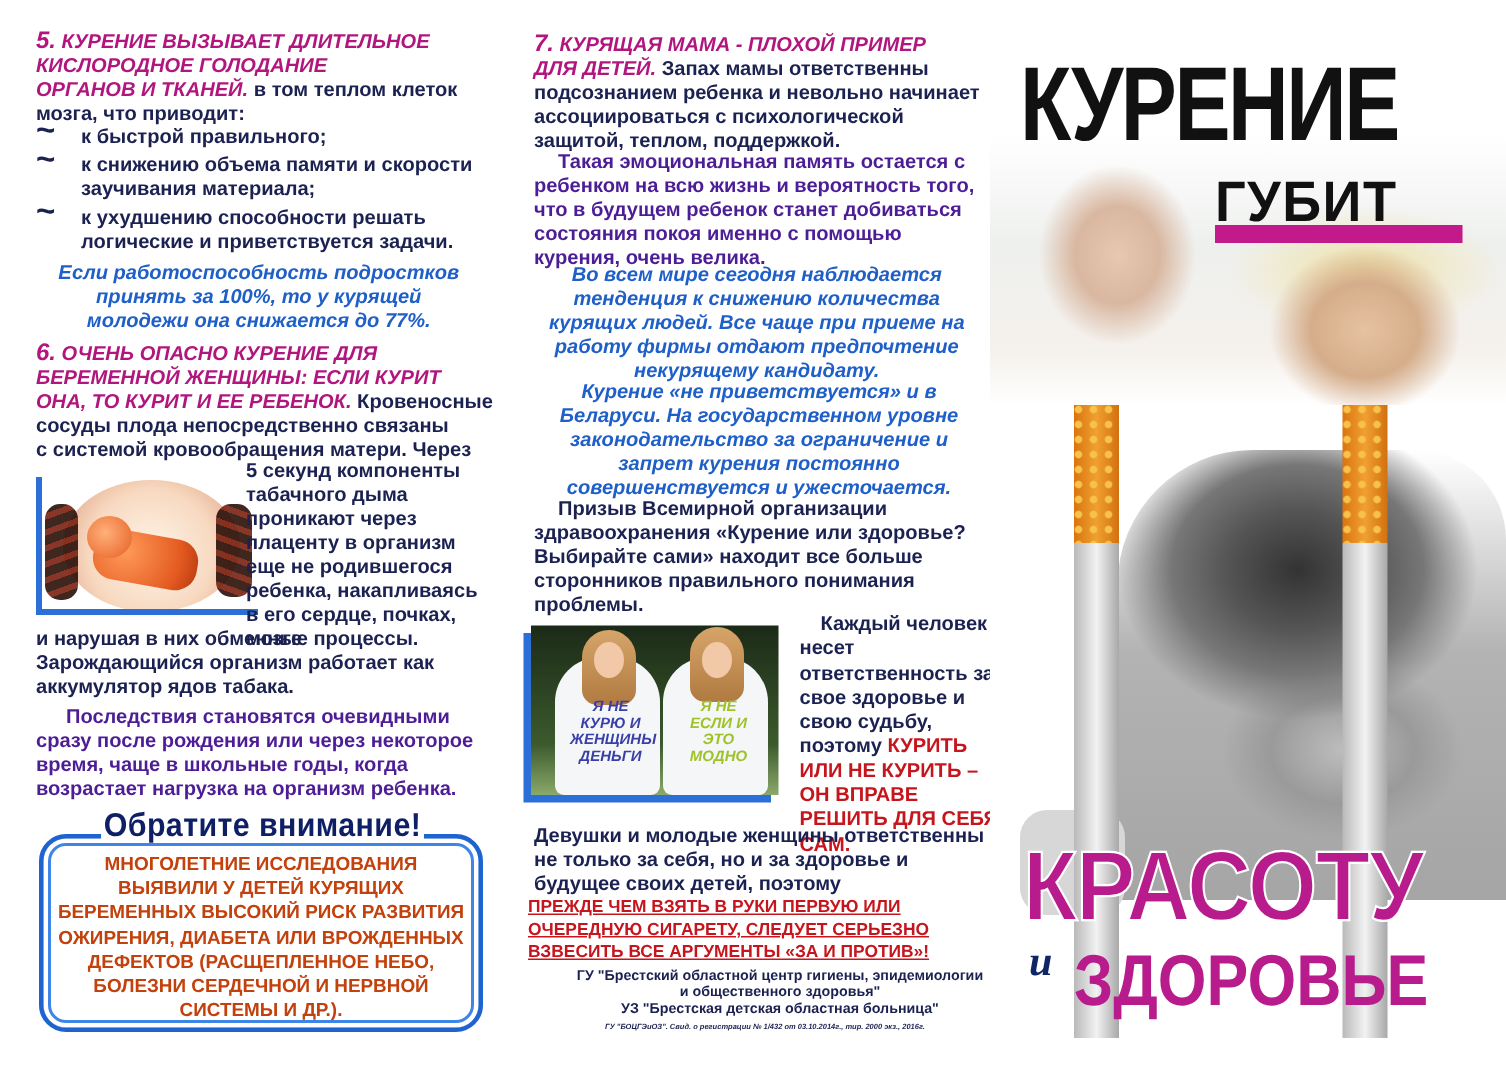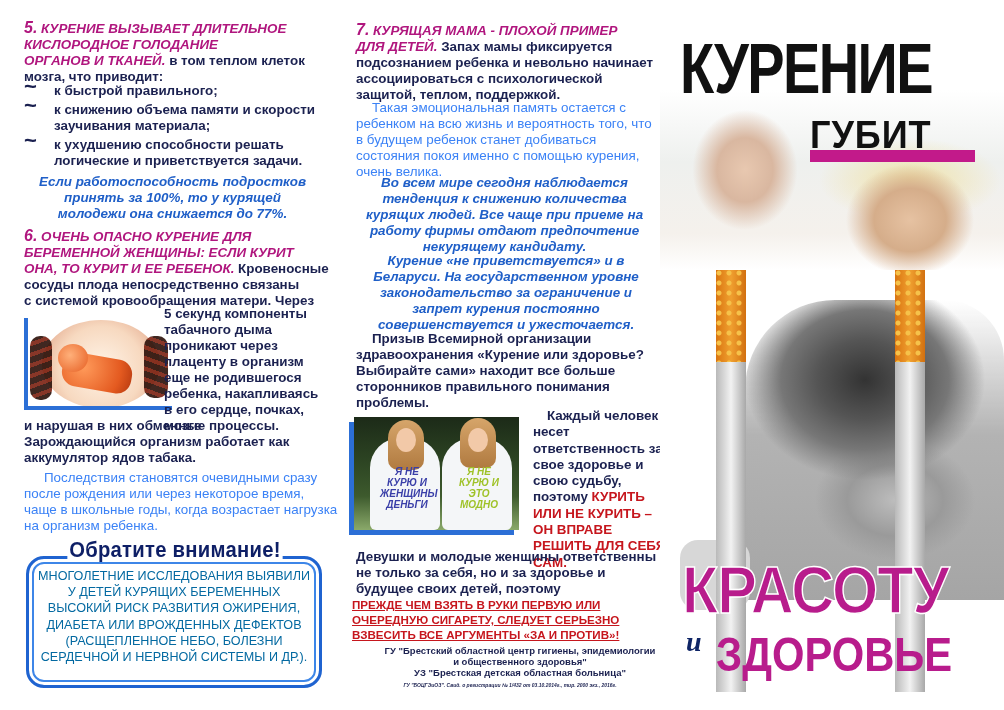--- a/index.html
+++ b/index.html
@@ -9,41 +9,41 @@
   .panel { position: absolute; top: 0; height: 710px; }
   #panel-left { left: 0; width: 340px; }
   #panel-mid { left: 340px; width: 330px; }
   #panel-right { left: 660px; width: 344px; overflow: hidden; }
 
   .txt { position: absolute; font-size: 13.4px; line-height: 16px; font-weight: bold; color: #13205a; }
   .reg { font-weight: bold; color: #1b2150; }
   .head { color: #b0167e; font-style: italic; font-weight: 900; text-transform: uppercase; }
   .num { font-size: 16px; }
   .blue-it { color: #1f5fc8; font-style: italic; font-weight: 900; text-align: center; }
-  .dark-b { color: #3b82f6; font-weight: 400; }
+  .dark-b { color: #4c1d95; font-weight: 700; }
   .red { color: #c6161d; font-weight: 900; }
   .center { text-align: left; }
 
   .bullets { position: absolute; left: 24px; top: 83px; width: 310px; list-style: none; }
   .bullets li { position: relative; padding-left: 30px; font-size: 13.4px; line-height: 16px; font-weight: bold; color: #1b2150; margin-bottom: 3px; }
   .bullets li .tilde { position: absolute; left: 0; top: -4px; font-size: 22px; color: #1b2150; font-weight: 900; }
 
   
   #fetus-img { position: absolute; left: 24px; top: 318px; width: 148px; height: 92px; border-left: 4px solid #2c6fd6; border-bottom: 4px solid #2c6fd6; background: #fff; overflow: hidden; }
   #fetus-img .sphere { position: absolute; left: 14px; top: 2px; width: 118px; height: 88px; border-radius: 50%; background: radial-gradient(circle at 50% 55%, #fff4e8 0%, #f7d9c0 55%, #e8b59a 80%, #d89a80 100%); }
   #fetus-img .body { position: absolute; left: 34px; top: 38px; width: 70px; height: 34px; border-radius: 40px 30px 30px 30px; background: radial-gradient(circle at 30% 40%, #ff9a5a, #e45a20 70%, #b83a10); transform: rotate(10deg); }
   #fetus-img .head2 { position: absolute; left: 30px; top: 26px; width: 30px; height: 28px; border-radius: 50%; background: radial-gradient(circle at 40% 40%, #ffb07a, #e65e22); }
   #fetus-img .hand-l { position: absolute; left: 2px; top: 18px; width: 22px; height: 64px; border-radius: 10px; background: repeating-linear-gradient(160deg, #2a0f08 0 6px, #7a2010 6px 10px); opacity: 0.9; }
   #fetus-img .hand-r { position: absolute; right: 4px; top: 18px; width: 24px; height: 62px; border-radius: 10px; background: repeating-linear-gradient(20deg, #2a0f08 0 6px, #7a2010 6px 10px); opacity: 0.9; }
 
   
   #attention-box { position: absolute; left: 26px; top: 556px; width: 296px; height: 132px; border: 3px solid #1f63d0; border-radius: 18px; box-shadow: inset 0 0 0 3px #fff, inset 0 0 0 5px #3d86e8; background: #fff; }
   #attention-title { position: absolute; left: 30px; top: 537px; width: 290px; text-align: center; font-family: "Liberation Sans", sans-serif; font-weight: 900; font-size: 22px; line-height: 26px; color: #0e1f66; letter-spacing: 0.3px; transform: scaleX(0.92); }
   #attention-title span { background: #fff; padding: 0 2px; }
-  #attention-text { position: absolute; left: 36px; top: 568px; width: 276px; text-align: center; font-size: 12.6px; line-height: 16.2px; font-weight: 400; color: #0369a1; text-transform: uppercase; }
+  #attention-text { position: absolute; left: 36px; top: 568px; width: 276px; text-align: center; font-size: 12.6px; line-height: 16.2px; font-weight: 700; color: #c2410c; text-transform: uppercase; }
 
   
   #girls-img { position: absolute; left: 14px; top: 417px; width: 165px; height: 113px; overflow: hidden; box-shadow: -5px 5px 0 #2c6fd6; background: linear-gradient(180deg, #1c2a18 0%, #2d4523 40%, #3d5a2d 70%, #8aa96a 100%); }
   #girls-img .girl { position: absolute; bottom: 0; width: 70px; height: 92px; border-radius: 30px 30px 6px 6px; background: #f4f6f8; }
   #girls-img .g1 { left: 16px; }
   #girls-img .g2 { left: 88px; }
   #girls-img .hair { position: absolute; top: -2px; width: 36px; height: 50px; border-radius: 18px 18px 10px 10px; background: linear-gradient(180deg, #d6a56a, #b07a40); }
   #girls-img .g1 .hair { left: 18px; top: -18px; }
   #girls-img .g2 .hair { left: 18px; top: -20px; }
   #girls-img .face { position: absolute; left: 26px; top: -10px; width: 20px; height: 24px; border-radius: 50%; background: #f2c9a8; }
@@ -128,42 +128,42 @@
   <div id="attention-box"></div>
   <div id="attention-title"><span>Обратите внимание!</span></div>
   <div id="attention-text">Многолетние исследования выявили у детей курящих беременных высокий риск развития ожирения, диабета или врожденных дефектов (расщепленное небо, болезни сердечной и нервной системы и др.).</div>
 </div>
 
 <div id="panel-mid" class="panel">
 
   <div class="txt" style="left:16px; top:22px; width:300px;">
     <span class="head num">7.</span>
     <span class="head">КУРЯЩАЯ МАМА - ПЛОХОЙ ПРИМЕР</span><br>
-    <span class="head">ДЛЯ ДЕТЕЙ.</span><span class="reg"> Запах мамы фиксируется</span>
+    <span class="head">ДЛЯ ДЕТЕЙ.</span><span class="reg"> Запах мамы ответственны</span>
     <span class="reg">подсознанием ребенка и невольно начинает ассоциироваться с психологической защитой, теплом, поддержкой.</span>
   </div>
 
   <div class="txt dark-b" style="left:16px; top:100px; width:305px; text-indent:16px;">Такая эмоциональная память остается с ребенком на всю жизнь и вероятность того, что в будущем ребенок станет добиваться состояния покоя именно с помощью курения, очень велика.</div>
 
   <div class="txt blue-it" style="left:22px; top:175px; width:285px;">Во всем мире сегодня наблюдается тенденция к снижению количества курящих людей. Все чаще при приеме на работу фирмы отдают предпочтение некурящему кандидату.</div>
 
   <div class="txt blue-it" style="left:16px; top:253px; width:300px;">Курение «не приветствуется» и в Беларуси. На государственном уровне законодательство за ограничение и запрет курения постоянно совершенствуется и ужесточается.</div>
 
   <div class="txt reg" style="left:16px; top:331px; width:300px; text-indent:16px;">Призыв Всемирной организации здравоохранения «Курение или здоровье? Выбирайте сами» находит все больше сторонников правильного понимания проблемы.</div>
 
   <div id="girls-img">
     <div class="girl g1">
       <div class="hair"></div>
       <div class="face"></div>
       <div class="shirt-txt">Я НЕ КУРЮ И ЖЕНЩИНЫ ДЕНЬГИ</div>
     </div>
     <div class="girl g2">
       <div class="hair"></div>
       <div class="face"></div>
-      <div class="shirt-txt">Я НЕ КУРЮ И ЭТО МОДНО</div>
+      <div class="shirt-txt">Я НЕ ЕСЛИ И ЭТО МОДНО</div>
     </div>
   </div>
 
   <div class="txt reg" style="left:193px; top:408px; width:135px; font-size:13.4px; line-height:16.3px; text-indent:14px;">
     <span>Каждый человек несет ответственность за свое здоровье и свою судьбу, поэтому </span><span class="red">КУРИТЬ ИЛИ НЕ КУРИТЬ – ОН ВПРАВЕ РЕШИТЬ ДЛЯ СЕБЯ САМ.</span>
   </div>
 
   <div class="txt reg center" style="left:16px; top:549px; width:305px; font-size:13.4px;">Девушки и молодые женщины ответственны не только за себя, но и за здоровье и будущее своих детей, поэтому</div>
 
   <div class="txt red center" style="left:12px; top:597px; width:305px; font-size:11.6px; line-height:15px;text-decoration:underline;">ПРЕЖДЕ ЧЕМ ВЗЯТЬ В РУКИ ПЕРВУЮ ИЛИ ОЧЕРЕДНУЮ СИГАРЕТУ, СЛЕДУЕТ СЕРЬЕЗНО ВЗВЕСИТЬ ВСЕ АРГУМЕНТЫ «ЗА И ПРОТИВ»!</div>

